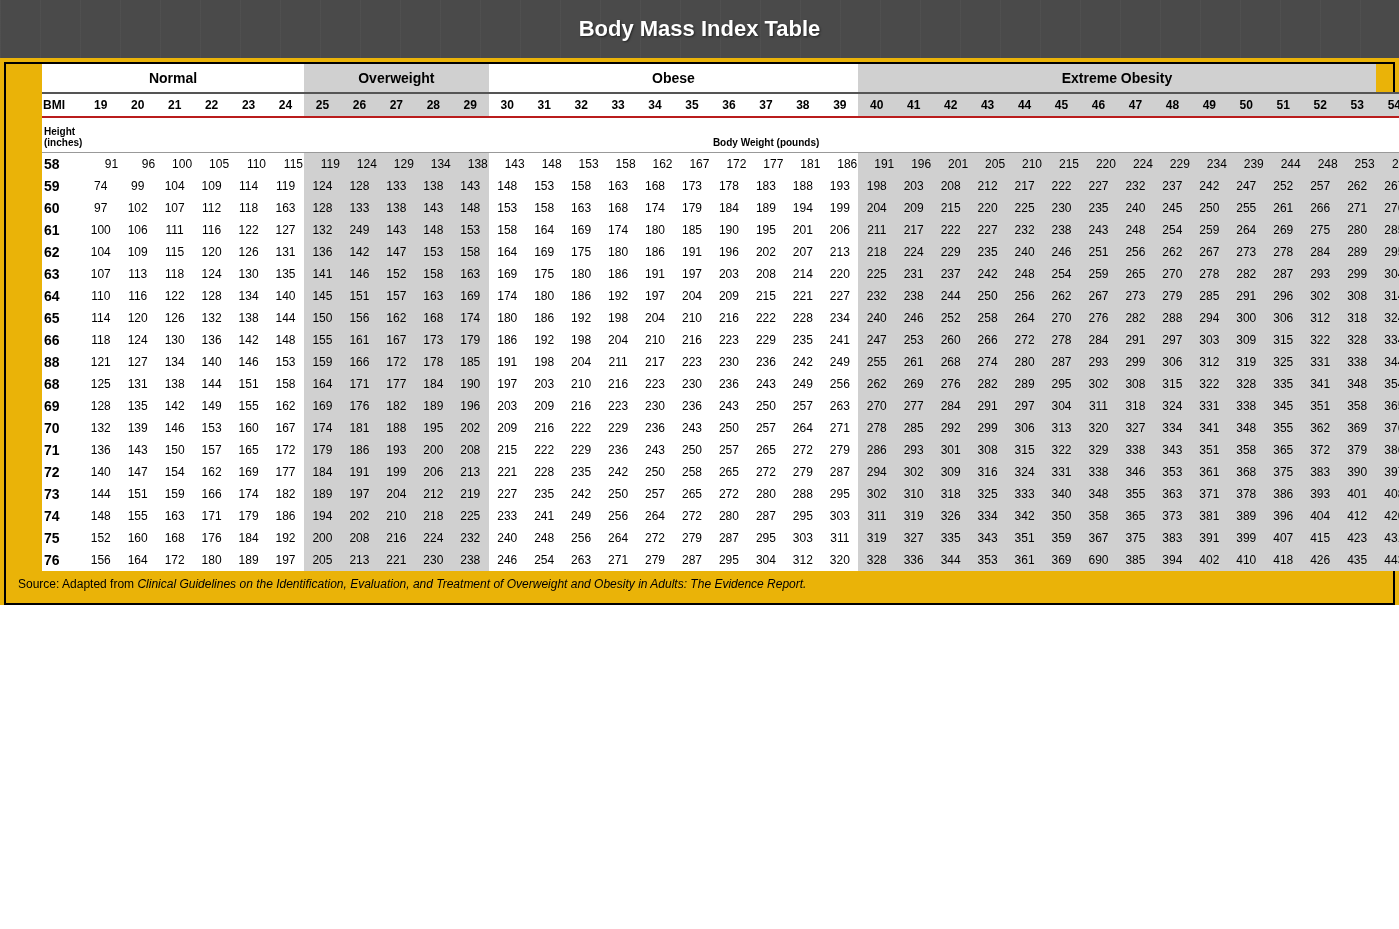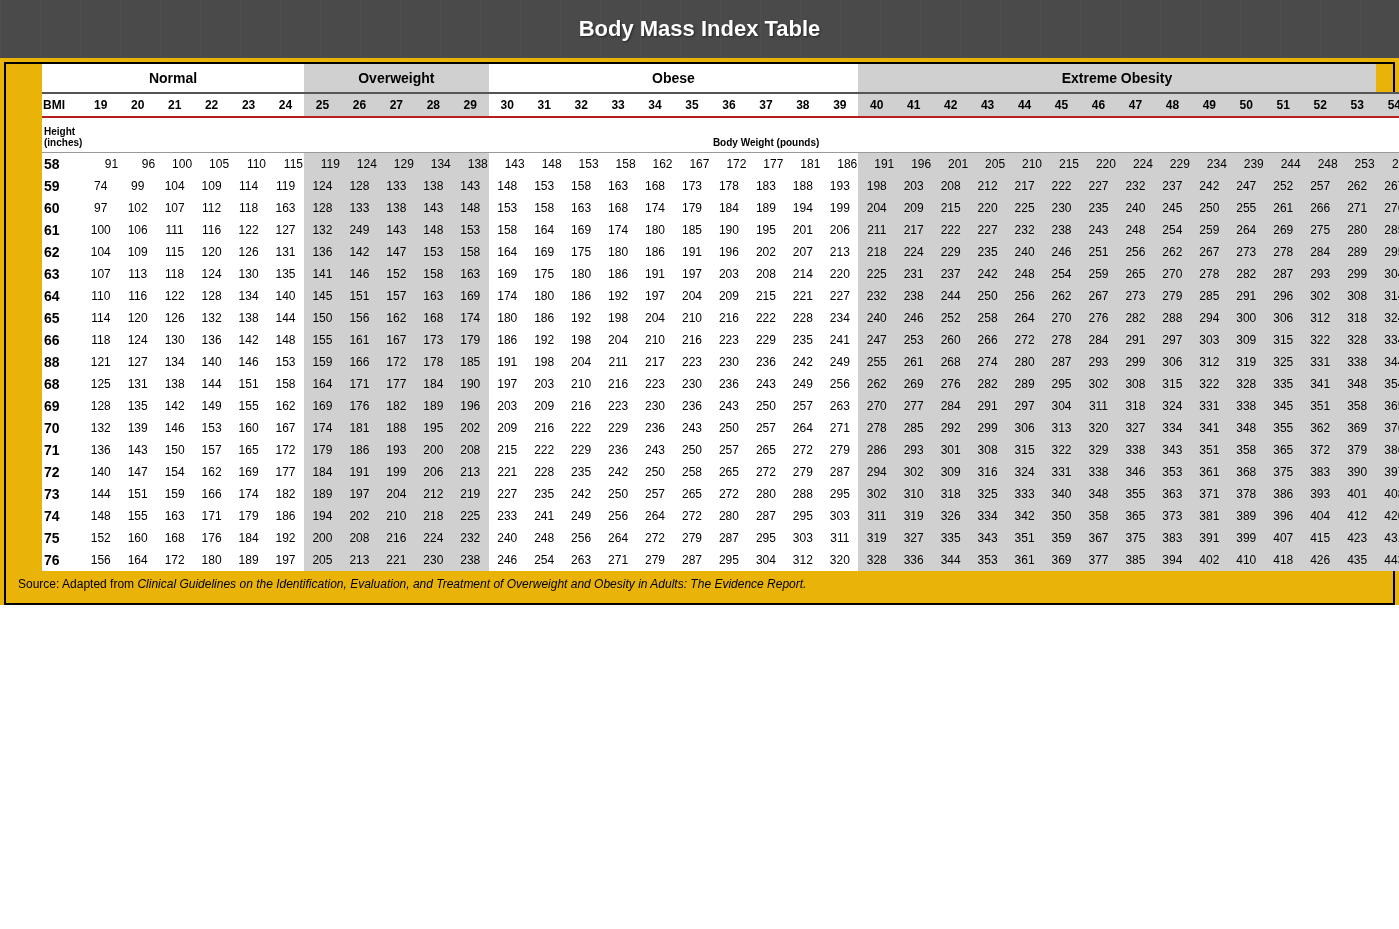--- a/index.html
+++ b/index.html
@@ -966,21 +966,21 @@
               <td class="col-obese">295</td>
               <td class="col-obese">304</td>
               <td class="col-obese">312</td>
               <td class="col-obese">320</td>
               <td class="col-extreme">328</td>
               <td class="col-extreme">336</td>
               <td class="col-extreme">344</td>
               <td class="col-extreme">353</td>
               <td class="col-extreme">361</td>
               <td class="col-extreme">369</td>
-              <td class="col-extreme">377</td>
+              <td class="col-extreme">690</td>
               <td class="col-extreme">385</td>
               <td class="col-extreme">394</td>
               <td class="col-extreme">402</td>
               <td class="col-extreme">410</td>
               <td class="col-extreme">418</td>
               <td class="col-extreme">426</td>
               <td class="col-extreme">435</td>
               <td class="col-extreme">443</td>
             </tr>
           </tbody>

